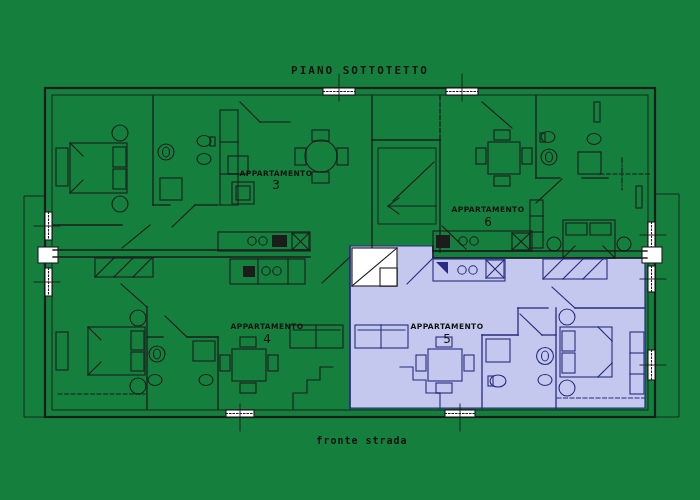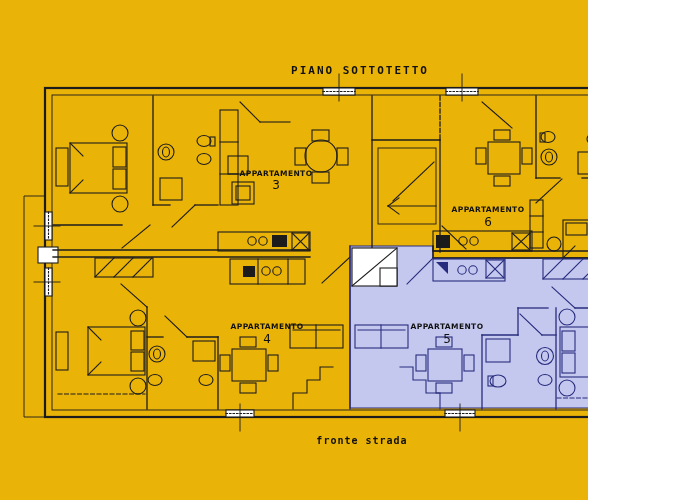--- a/index.html
+++ b/index.html
@@ -1,16 +1,16 @@
 <!DOCTYPE html>
 <html><head>
 <meta charset="utf-8">
 <style>
   html,body{margin:0;padding:0;background:#ffffff;}
-  .page{position:relative;width:588px;height:500px;background:#eab308;overflow:hidden;
+  .page{position:relative;width:700px;height:500px;background:#15803d;overflow:hidden;
         font-family:"DejaVu Sans",sans-serif;}
   svg{display:block;}
   text{stroke:none;}
   .title-text{font-family:"DejaVu Sans Mono",monospace;font-size:11px;font-weight:bold;letter-spacing:2px;fill:#111111;}
   .footer-text{font-family:"DejaVu Sans Mono",monospace;font-size:10px;font-weight:bold;letter-spacing:1px;fill:#111111;}
   .apt-name{font-family:"DejaVu Sans",sans-serif;font-size:7.5px;font-weight:bold;letter-spacing:.4px;fill:#111111;}
   .apt-num{font-family:"DejaVu Sans",sans-serif;font-size:12px;fill:#111111;}
   .wall-heavy{stroke-width:2.2;}
   .wall{stroke-width:1.3;}
   .thin{stroke-width:0.9;}

